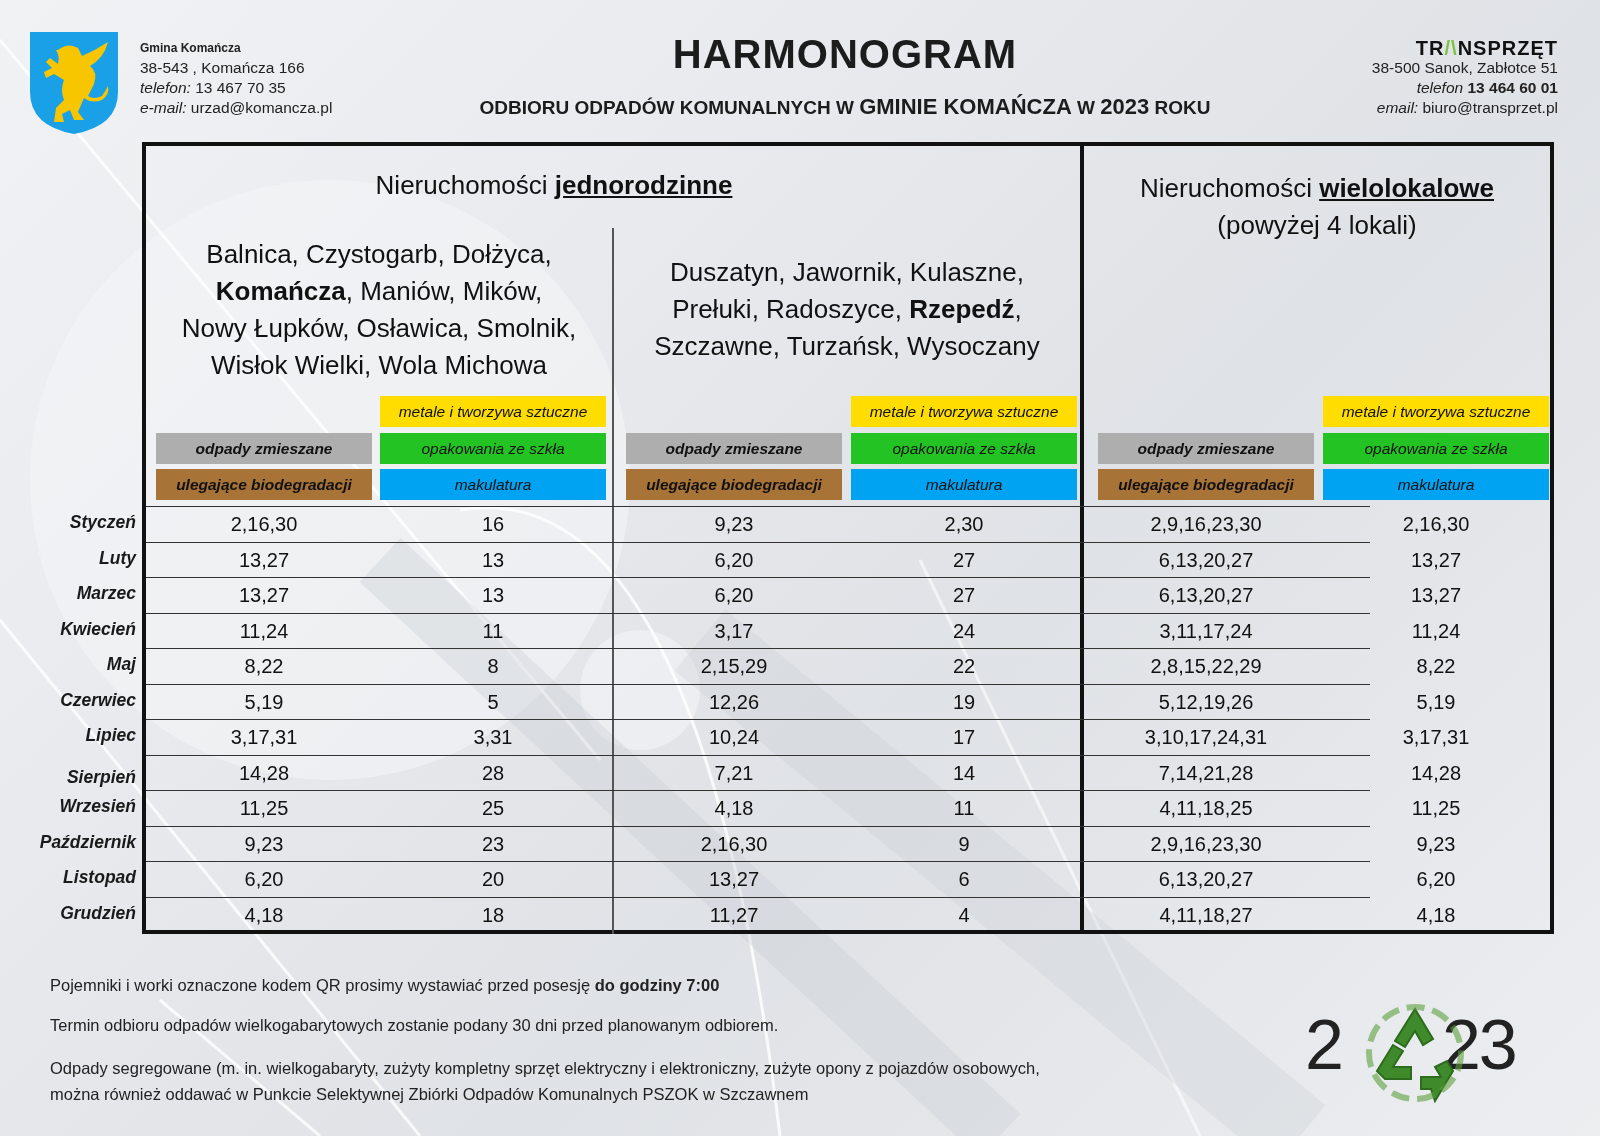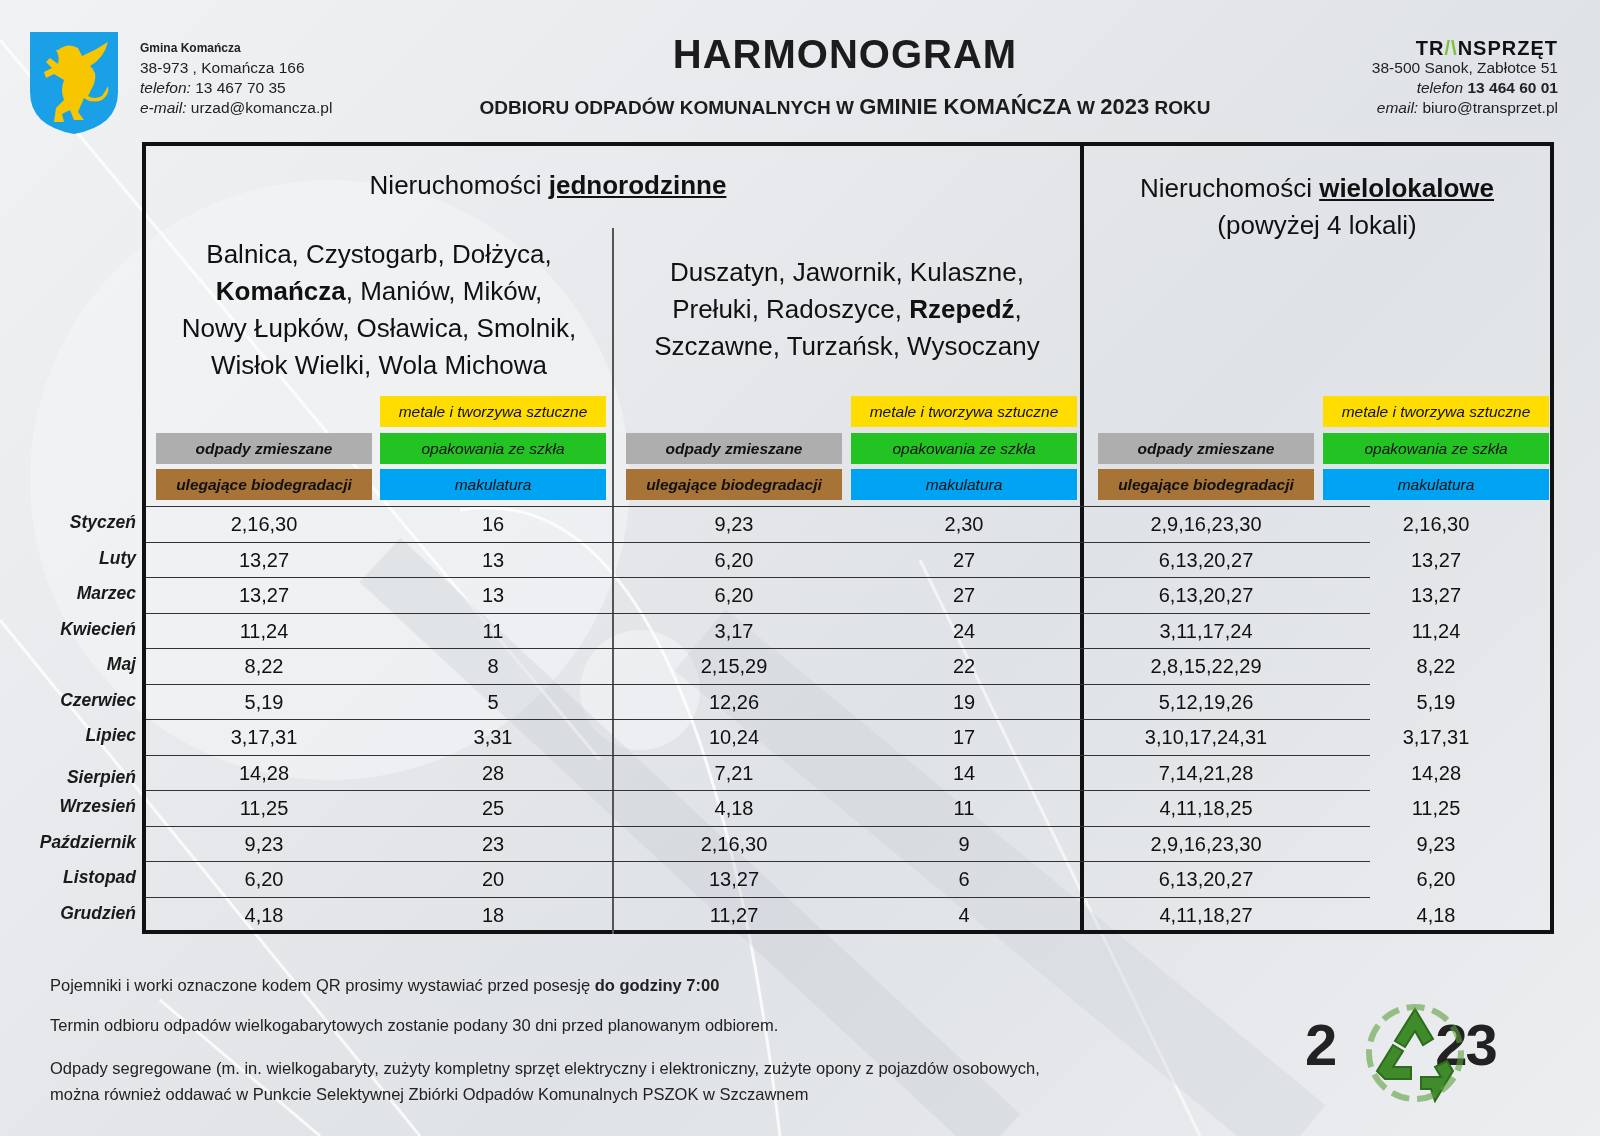--- a/index.html
+++ b/index.html
@@ -46,21 +46,21 @@
   .tag.blue { background:#00a2f2; }
 
   .rows { left:146px; top:506px; width:1224px; }
   .row { position:relative; height:35.5px; border-top:1.5px solid #333; box-sizing:border-box; }
   .cell { position:absolute; top:0; height:34px; line-height:34px; text-align:center; font-size:20px; color:#111; }
   .month { position:absolute; right:1420px; width:130px; text-align:right; font-weight:bold; font-style:italic; font-size:17.5px; top:-2px; line-height:34px; }
 
   .notes { left:50px; font-size:16.5px; color:#222; }
   .notes b { font-weight:bold; }
 
-  .year { left:1305px; top:1000px; font-size:58px; line-height:90px; color:#222; font-weight:bold; letter-spacing:-2px; }
+  .year { left:1305px; top:1000px; font-size:70px; line-height:90px; color:#222; font-weight:normal; letter-spacing:-2px; }
   .recycle { left:1365px; top:1003px; width:100px; height:100px; }
 </style>
 </head>
 <body>
 
 <svg class="bg-deco" width="1600" height="1136" viewBox="0 0 1600 1136">
   <circle cx="330" cy="480" r="300" fill="#f4f5f7" opacity="0.55"></circle>
   <circle cx="640" cy="690" r="60" fill="#f7f8f9" opacity="0.5"></circle>
   <path d="M0 40 L600 760" stroke="#fff" stroke-width="3" opacity="0.8"></path>
   <path d="M0 620 L420 1136" stroke="#fff" stroke-width="3" opacity="0.8"></path>
@@ -71,40 +71,40 @@
   <path d="M700 640 L1300 1136" stroke="#c9ced5" stroke-width="80" opacity="0.3"></path>
 </svg>
 
 <svg class="abs crest" viewBox="0 0 92 106">
   <path d="M2 2 H90 V62 Q90 96 46 104 Q2 96 2 62 Z" fill="#1aa0e6"></path>
   <path d="M30 20 q10 -8 20 -2 l4 8 q14 -6 26 -14 q-4 16 -18 24 q8 6 4 18 l-6 12 q6 4 14 0 q4 -6 6 -10 q2 8 -6 14 q-10 4 -18 -2 l-6 14 l6 8 h-10 l-4 -10 l-8 4 l2 8 h-10 l2 -14 l8 -8 q-4 -10 0 -20 l-10 -6 l-8 4 l-2 -6 l8 -4 l-6 -6 l4 -4 l8 6 q2 -8 -2 -14 Z" fill="#f7c600"></path>
 </svg>
 
 <div class="abs gmina">
   <div class="name">Gmina Komańcza</div>
-  <div>38-973 , Komańcza 166</div>
+  <div>38-543 , Komańcza 166</div>
   <div><i>telefon:</i> <span>13 467 70 35</span></div>
   <div><i>e-mail:</i> <span>urzad@komancza.pl</span></div>
 </div>
 
 <div class="abs title">HARMONOGRAM</div>
 <div class="abs subtitle"><span>ODBIORU ODPADÓW KOMUNALNYCH W </span><span class="big">GMINIE KOMAŃCZA</span><span> W </span><span class="big">2023</span><span> ROKU</span></div>
 
 <div class="abs firm">
   <div class="logo"><span>TR</span><span class="acc">/\</span><span>NSPRZĘT</span></div>
   <div>38-500 Sanok, Zabłotce 51</div>
   <div><i>telefon</i> <b>13 464 60 01</b></div>
   <div><i>email:</i> <span>biuro@transprzet.pl</span></div>
 </div>
 
 <div class="abs frame"></div>
 <div class="abs vsep-thick"></div>
 <div class="abs vsep-thin"></div>
 
-<div class="abs sec-title" style="left:140px; width:816px; top:170px;"><span>Nieruchomości </span><u>jednorodzinne</u></div>
+<div class="abs sec-title" style="left:146px; width:816px; top:170px;"><span>Nieruchomości </span><u>jednorodzinne</u></div>
 
 <div class="abs villages" style="left:146px; width:466px; top:236px;">
   <div>Balnica, Czystogarb, Dołżyca,</div>
   <div><b>Komańcza</b><span>, Maniów, Mików,</span></div>
   <div>Nowy Łupków, Osławica, Smolnik,</div>
   <div>Wisłok Wielki, Wola Michowa</div>
 </div>
 
 <div class="abs villages" style="left:614px; width:466px; top:254px;">
   <div>Duszatyn, Jawornik, Kulaszne,</div>

